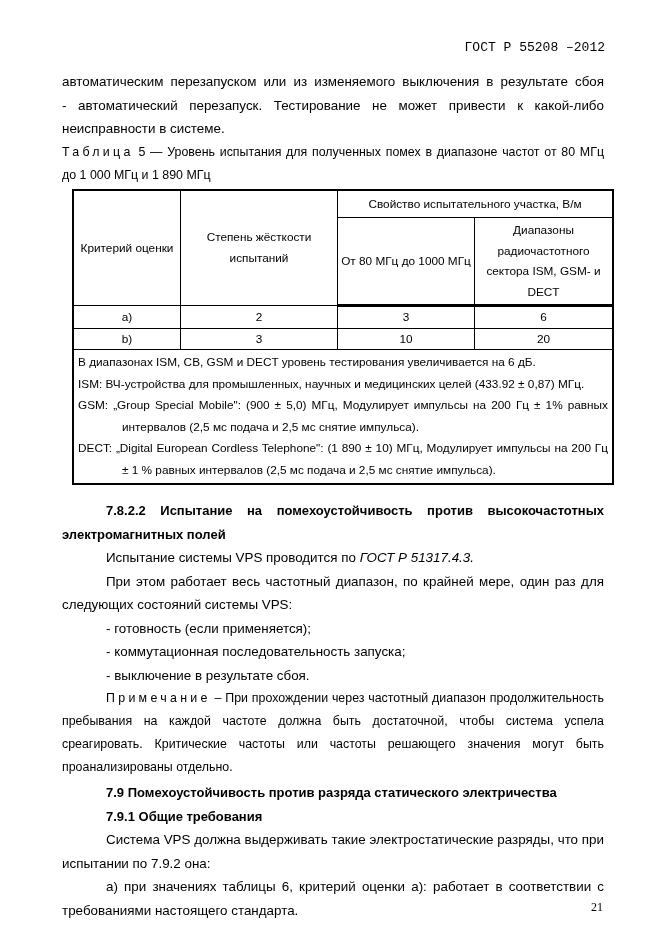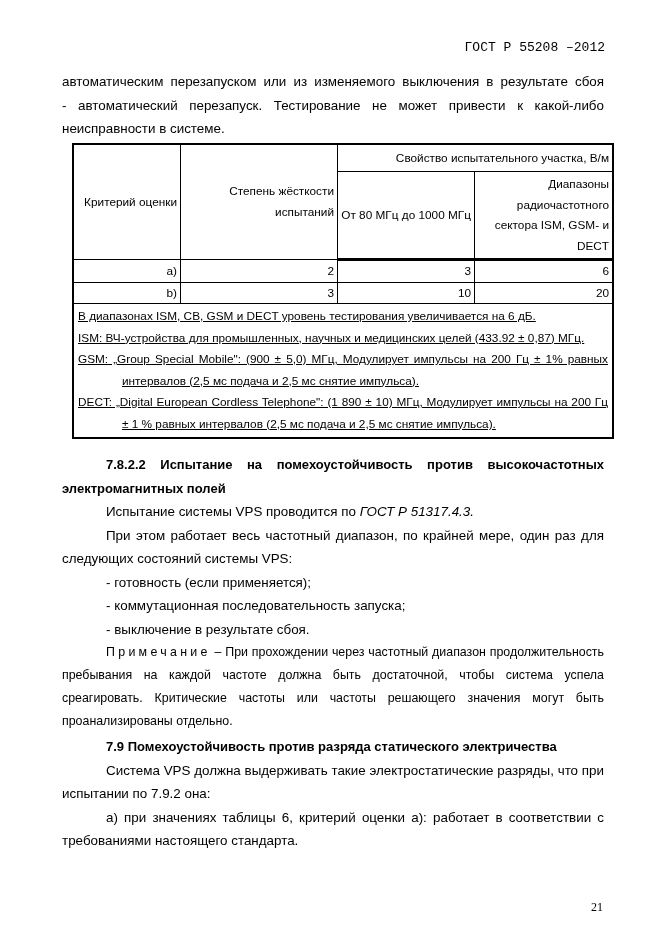--- a/index.html
+++ b/index.html
@@ -5,40 +5,41 @@
   html, body { margin: 0; padding: 0; background: #ffffff; }
   body { width: 661px; height: 935px; position: relative; overflow: hidden; color: #000; font-family: "Liberation Sans", sans-serif; }
   .header { position: absolute; top: 40px; right: 56px; font-family: Liberation Mono, monospace; font-size: 13px; }
   .page { position: absolute; left: 62px; width: 542px; top: 70px; font-size: 13.4px; }
   p { margin: 0; line-height: 23.5px; text-align: justify; }
   .justify-last { text-align-last: justify; }
   .indent { text-indent: 44px; }
   .caption { line-height: 23px; font-size: 12.4px; }
   .spaced { letter-spacing: 3.3px; }
   table { border-collapse: collapse; width: 542px; margin-top: 2px; margin-left: 10px; font-size: 11.8px; }
-  td { border: 1px solid #000; text-align: right; vertical-align: middle; padding: 0 3px; line-height: 20.5px; }
+  td { border: 1px solid #000; text-align: center; vertical-align: middle; padding: 0 3px; line-height: 20.5px; }
   table.outer { border: 2px solid #000; }
   tr.head-bottom td { border-bottom: 3px solid #000; }
   td.note { text-align: left; padding: 2px 4px; }
-  td.note div { line-height: 21.5px; text-align: justify; text-decoration: underline; }
+  td.note div { line-height: 21.5px; text-align: justify; }
   td.note .hang { padding-left: 44px; text-indent: -44px; }
   h3 { margin: 0; font-size: 13px; font-weight: bold; line-height: 23.5px; text-align: justify; }
   .it { font-style: italic; }
   .note-text { font-size: 12.4px; line-height: 23px; }
   .pagenum { position: absolute; top: 880px; right: 58px; font-family: "Liberation Serif", serif; font-size: 12px; margin-top: 20px; }
 </style>
 </head>
 <body>
 
 <div class="header">ГОСТ Р 55208 –2012</div>
 
 <div class="page">
   <p class="justify-last">автоматическим перезапуском или из изменяемого выключения в результате сбоя</p>
   <p>- автоматический перезапуск. Тестирование не может привести к какой-либо неисправности в системе.</p>
 
+  <p class="caption"><span class="spaced">Таблица</span><span> 5 — Уровень испытания для полученных помех в диапазоне частот от 80 МГц до 1 000 МГц и 1 890 МГц</span></p>
 
   <table class="outer">
     <tbody>
         <tr style="height:28px;">
       <td rowspan="2" style="width:100px;">Критерий оценки</td>
       <td rowspan="2" style="width:150px;border-radius:13px;">Степень жёсткости испытаний</td>
       <td colspan="2">Свойство испытательного участка, В/м</td>
     </tr>
     <tr class="head-bottom" style="height:88px;">
       <td style="width:130px;">От 80 МГц до 1000 МГц</td>
@@ -70,17 +71,18 @@
   <div style="height:14px;"></div>
   <h3 class="indent">7.8.2.2 Испытание на помехоустойчивость против высокочастотных электромагнитных полей</h3>
   <p class="indent"><span>Испытание системы VPS проводится по </span><span class="it">ГОСТ Р 51317.4.3.</span></p>
   <p class="indent">При этом работает весь частотный диапазон, по крайней мере, один раз для следующих состояний системы VPS:</p>
   <p class="indent">- готовность (если применяется);</p>
   <p class="indent">- коммутационная последовательность запуска;</p>
   <p class="indent">- выключение в результате сбоя.</p>
   <p class="indent note-text"><span class="spaced">Примечание</span><span> – При прохождении через частотный диапазон продолжительность пребывания на каждой частоте должна быть достаточной, чтобы система успела среагировать. Критические частоты или частоты решающего значения могут быть проанализированы отдельно.</span></p>
 
   <h3 class="indent" style="margin-top:2px;">7.9 Помехоустойчивость против разряда статического электричества</h3>
+  <h3 class="indent">7.9.1 Общие требования</h3>
   <p class="indent">Система VPS должна выдерживать такие электростатические разряды, что при испытании по 7.9.2 она:</p>
   <p class="indent">а) при значениях таблицы 6, критерий оценки а): работает в соответствии с требованиями настоящего стандарта.</p>
 </div>
 
 <div class="pagenum">21</div>
 
 </body></html>

